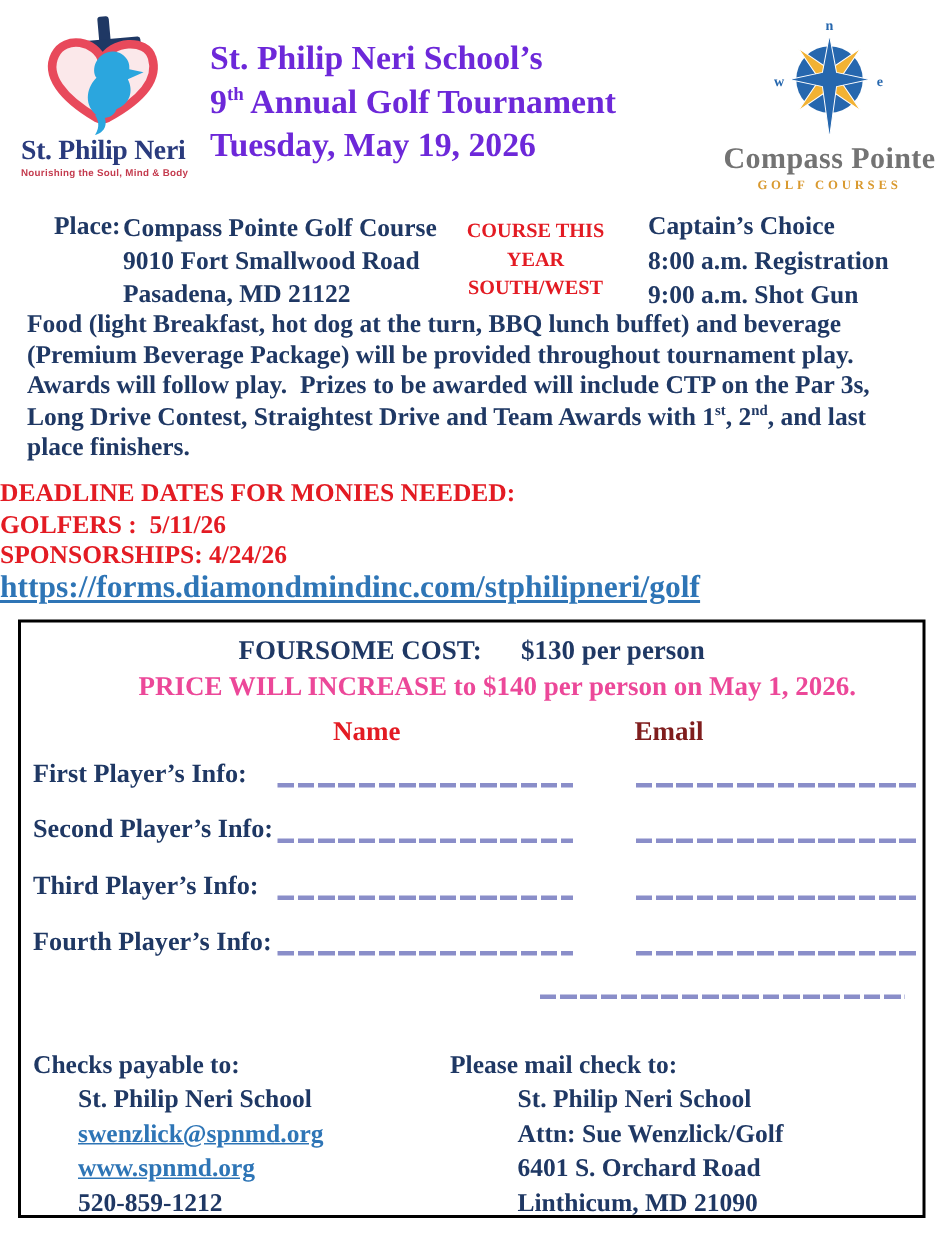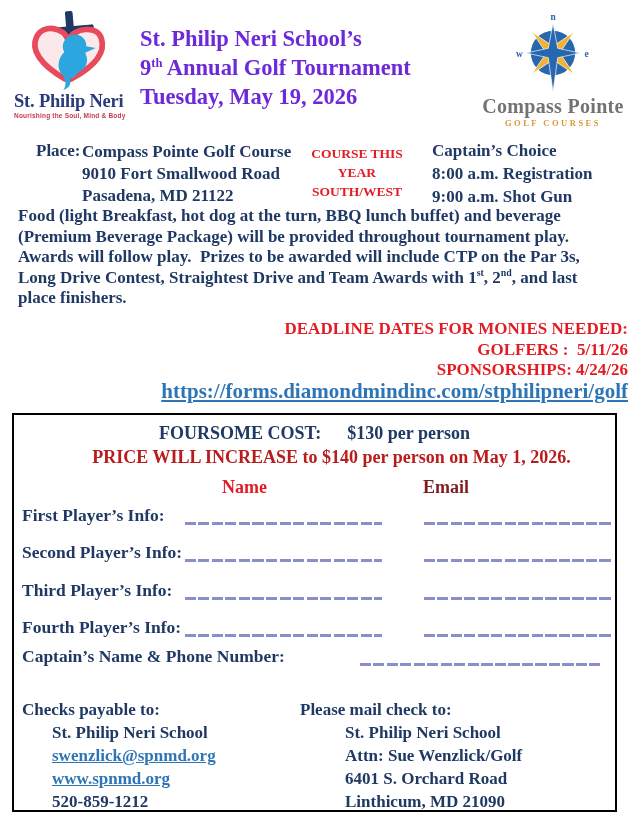--- a/index.html
+++ b/index.html
@@ -34,31 +34,31 @@
   .place-address { left:82px; top:141px; font-size:17px; line-height:22px; }
   .course-note { left:296px; top:144px; width:122px; text-align:center;
                  color:#E31B23; font-size:13.5px; line-height:19px; white-space:pre-line; }
   .captains-choice { left:432px; top:139px; font-size:17px; line-height:23px; }
 
   
   .desc { left:18px; top:206px; width:600px; font-size:17px; line-height:20.5px; }
   .desc sup { font-size:0.58em; vertical-align:super; line-height:0; }
 
   
-  .deadlines { left:0; top:319px; width:628px; text-align:right;
+  .deadlines { left:0; top:319px; width:628px; text-align:left;
                color:#E31B23; font-size:17px; line-height:20.5px; }
   a.link { color:#2E75B6; text-decoration:underline; font-weight:700; }
   .deadlines .link { font-size:21px; }
 
   
   .formbox { left:12px; top:413px; width:605px; height:399px; border:2px solid #000000; }
   .fb { position:absolute; }
   .cost-line { top:8px; left:0; width:100%; text-align:center; font-size:18px; }
   .cost-label { margin-right:26px; }
-  .price-line { top:32px; left:0; width:100%; text-align:center; font-size:18px; color:#b91c1c;padding-left:34px; }
+  .price-line { top:32px; left:0; width:100%; text-align:center; font-size:18px; color:#ec4899;padding-left:34px; }
   .col-name  { left:208px; top:62px; font-size:18px; color:#E31B23; }
   .col-email { left:409px; top:62px; font-size:18px; color:#7f1d1d; }
 
   .prow { left:0; width:100%; height:24px; }
   .plabel { position:absolute; left:8px; top:0; font-size:17.5px; white-space:nowrap; }
   .fline { position:absolute; top:17px; height:3px;
            background:repeating-linear-gradient(90deg,#8A8EC9 0 11px,rgba(0,0,0,0) 11px 13.5px); }
   .nline { left:171px; width:197px; }
   .eline { left:410px; width:188px; }
   .cline { left:346px; width:243px; }
@@ -168,21 +168,20 @@
       <span class="fline nline"></span>
       <span class="fline eline"></span>
     </div>
     <div class="fb prow" style="top:202px">
       <span class="plabel">Fourth Player’s Info:</span>
       <span class="fline nline"></span>
       <span class="fline eline"></span>
     </div>
 
     <div class="fb prow" style="top:231px">
-      <span class="plabel">Captain’s Name &amp; Phone Number:</span>
       <span class="fline cline"></span>
     </div>
 
     <div class="fb checks-left">
       <div>Checks payable to:</div>
       <div class="indent">
         <div>St. Philip Neri School</div>
         <div><a class="link" href="#">swenzlick@spnmd.org</a></div>
         <div><a class="link" href="#">www.spnmd.org</a></div>
         <div>520-859-1212</div>

